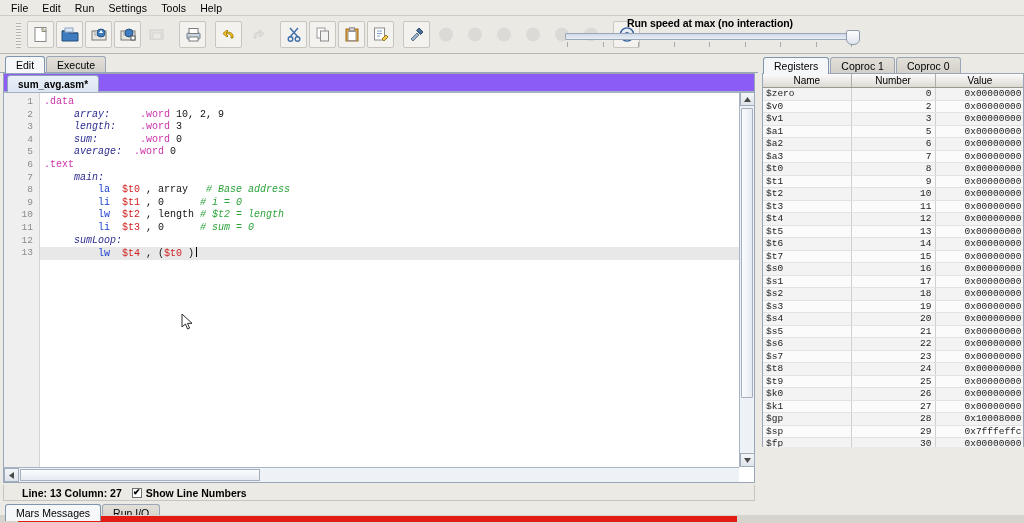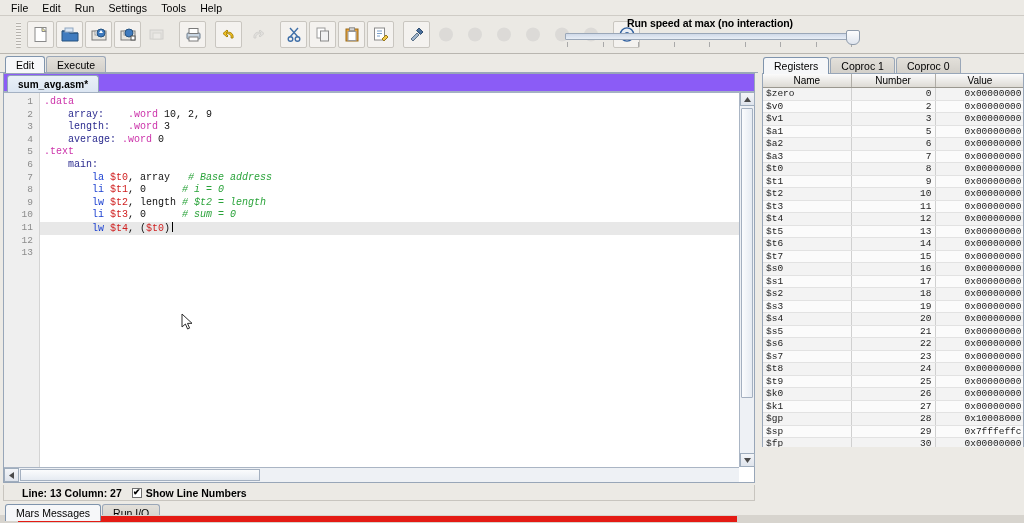--- a/index.html
+++ b/index.html
@@ -129,26 +129,26 @@
   }
   .gutter div { height: 12.6px; line-height: 12.6px; padding-right: 6px; }
   .code {
     flex: 1; position: relative; background: #fff;
     font-family: "Liberation Mono", monospace; font-size: 10px;
     padding-top: 3px; overflow: hidden;
   }
   .code .ln { height: 12.6px; line-height: 12.6px; white-space: pre; padding-left: 4px; }
   .code .ln.hl { background: #e8e8e8; }
   .t-dir    { color: #cc33aa; }
-  .t-lbl    { color: #2b2b8f; }
+  .t-lbl    { color: #2b2b8f; font-style: italic; }
   .t-ins    { color: #1a3fd0; font-family: Liberation Mono, monospace; }
   .t-reg    { color: #d02020; }
   .t-num    { color: #111; }
   .t-cmt    { color: #2aa33a; font-style: italic; }
-  .t-plain  { color: #111; }
+  .t-plain  { color: #111; padding-left: 6px; }
   .caret {
     display: inline-block; width: 1px; height: 10px;
     background: #000; vertical-align: -1px; margin-left: 2px;
   }
 
   
   .vscroll {
     position: absolute; right: 0; top: 18px; width: 15px; bottom: 15px;
     background: #eef1f5; border-left: 1px solid #aab5c4;
   }
@@ -447,27 +447,29 @@
             <div>9</div>
             <div>10</div>
             <div>11</div>
             <div>12</div>
             <div>13</div>
           </div>
           <div class="code" id="code-lines">
               <div class="ln"><span class="t-dir">.data</span></div>
               <div class="ln"><span class="t-plain">    </span><span class="t-lbl">array:</span><span class="t-plain">    </span><span class="t-dir">.word</span><span class="t-num"> 10, 2, 9</span></div>
               <div class="ln"><span class="t-plain">    </span><span class="t-lbl">length:</span><span class="t-plain">   </span><span class="t-dir">.word</span><span class="t-num"> 3</span></div>
+              <div class="ln"><span class="t-plain">    </span><span class="t-lbl">sum:</span><span class="t-plain">      </span><span class="t-dir">.word</span><span class="t-num"> 0</span></div>
               <div class="ln"><span class="t-plain">    </span><span class="t-lbl">average:</span><span class="t-plain"> </span><span class="t-dir">.word</span><span class="t-num"> 0</span></div>
               <div class="ln"><span class="t-dir">.text</span></div>
               <div class="ln"><span class="t-plain">    </span><span class="t-lbl">main:</span></div>
               <div class="ln"><span class="t-plain">        </span><span class="t-ins">la</span><span class="t-plain"> </span><span class="t-reg">$t0</span><span class="t-plain">, array   </span><span class="t-cmt"># Base address</span></div>
               <div class="ln"><span class="t-plain">        </span><span class="t-ins">li</span><span class="t-plain"> </span><span class="t-reg">$t1</span><span class="t-plain">, 0      </span><span class="t-cmt"># i = 0</span></div>
               <div class="ln"><span class="t-plain">        </span><span class="t-ins">lw</span><span class="t-plain"> </span><span class="t-reg">$t2</span><span class="t-plain">, length </span><span class="t-cmt"># $t2 = length</span></div>
               <div class="ln"><span class="t-plain">        </span><span class="t-ins">li</span><span class="t-plain"> </span><span class="t-reg">$t3</span><span class="t-plain">, 0      </span><span class="t-cmt"># sum = 0</span></div>
+              <div class="ln"><span class="t-plain">    </span><span class="t-lbl">sumLoop:</span></div>
               <div class="ln hl"><span class="t-plain">        </span><span class="t-ins">lw</span><span class="t-plain"> </span><span class="t-reg">$t4</span><span class="t-plain">, (</span><span class="t-reg">$t0</span><span class="t-plain">)</span><span class="caret"></span></div>
             </div>
         </div>
 
         <div class="vscroll">
           <div class="arrow top">
             <svg width="7" height="5" viewBox="0 0 7 5">
                 <path d="M3.5 0L7 5H0z" fill="#4a4a4a"></path>
               </svg>
           </div>

